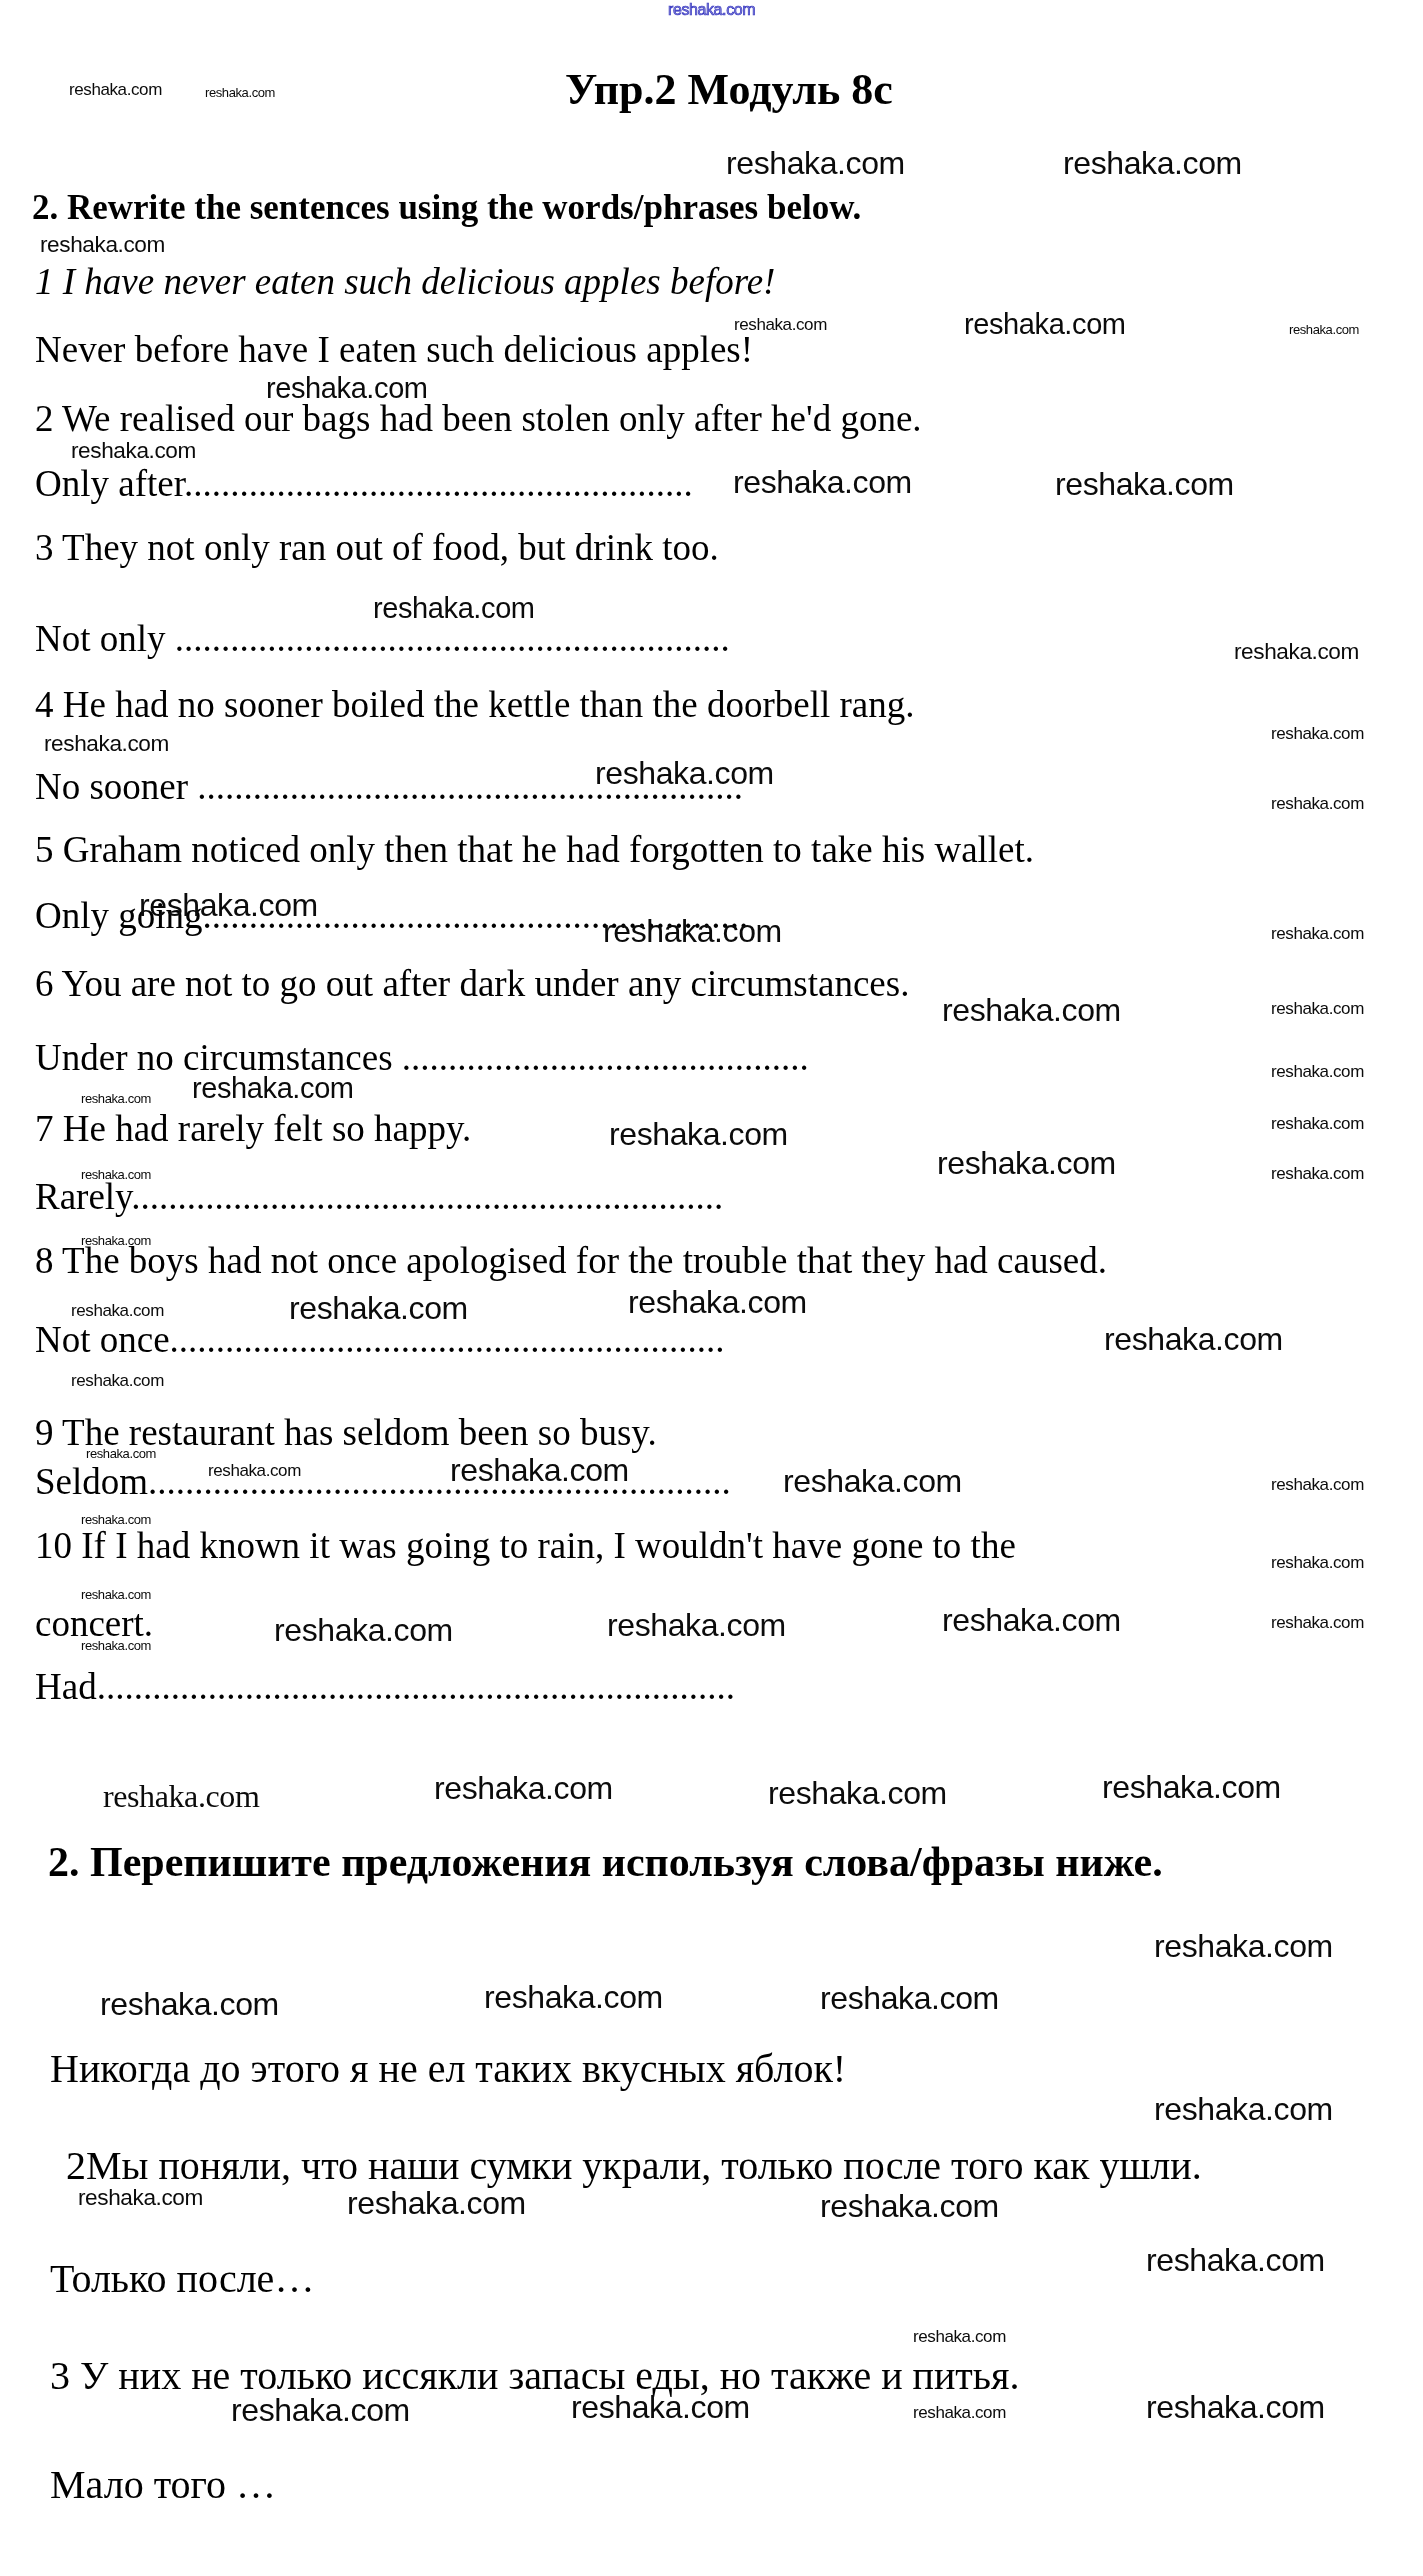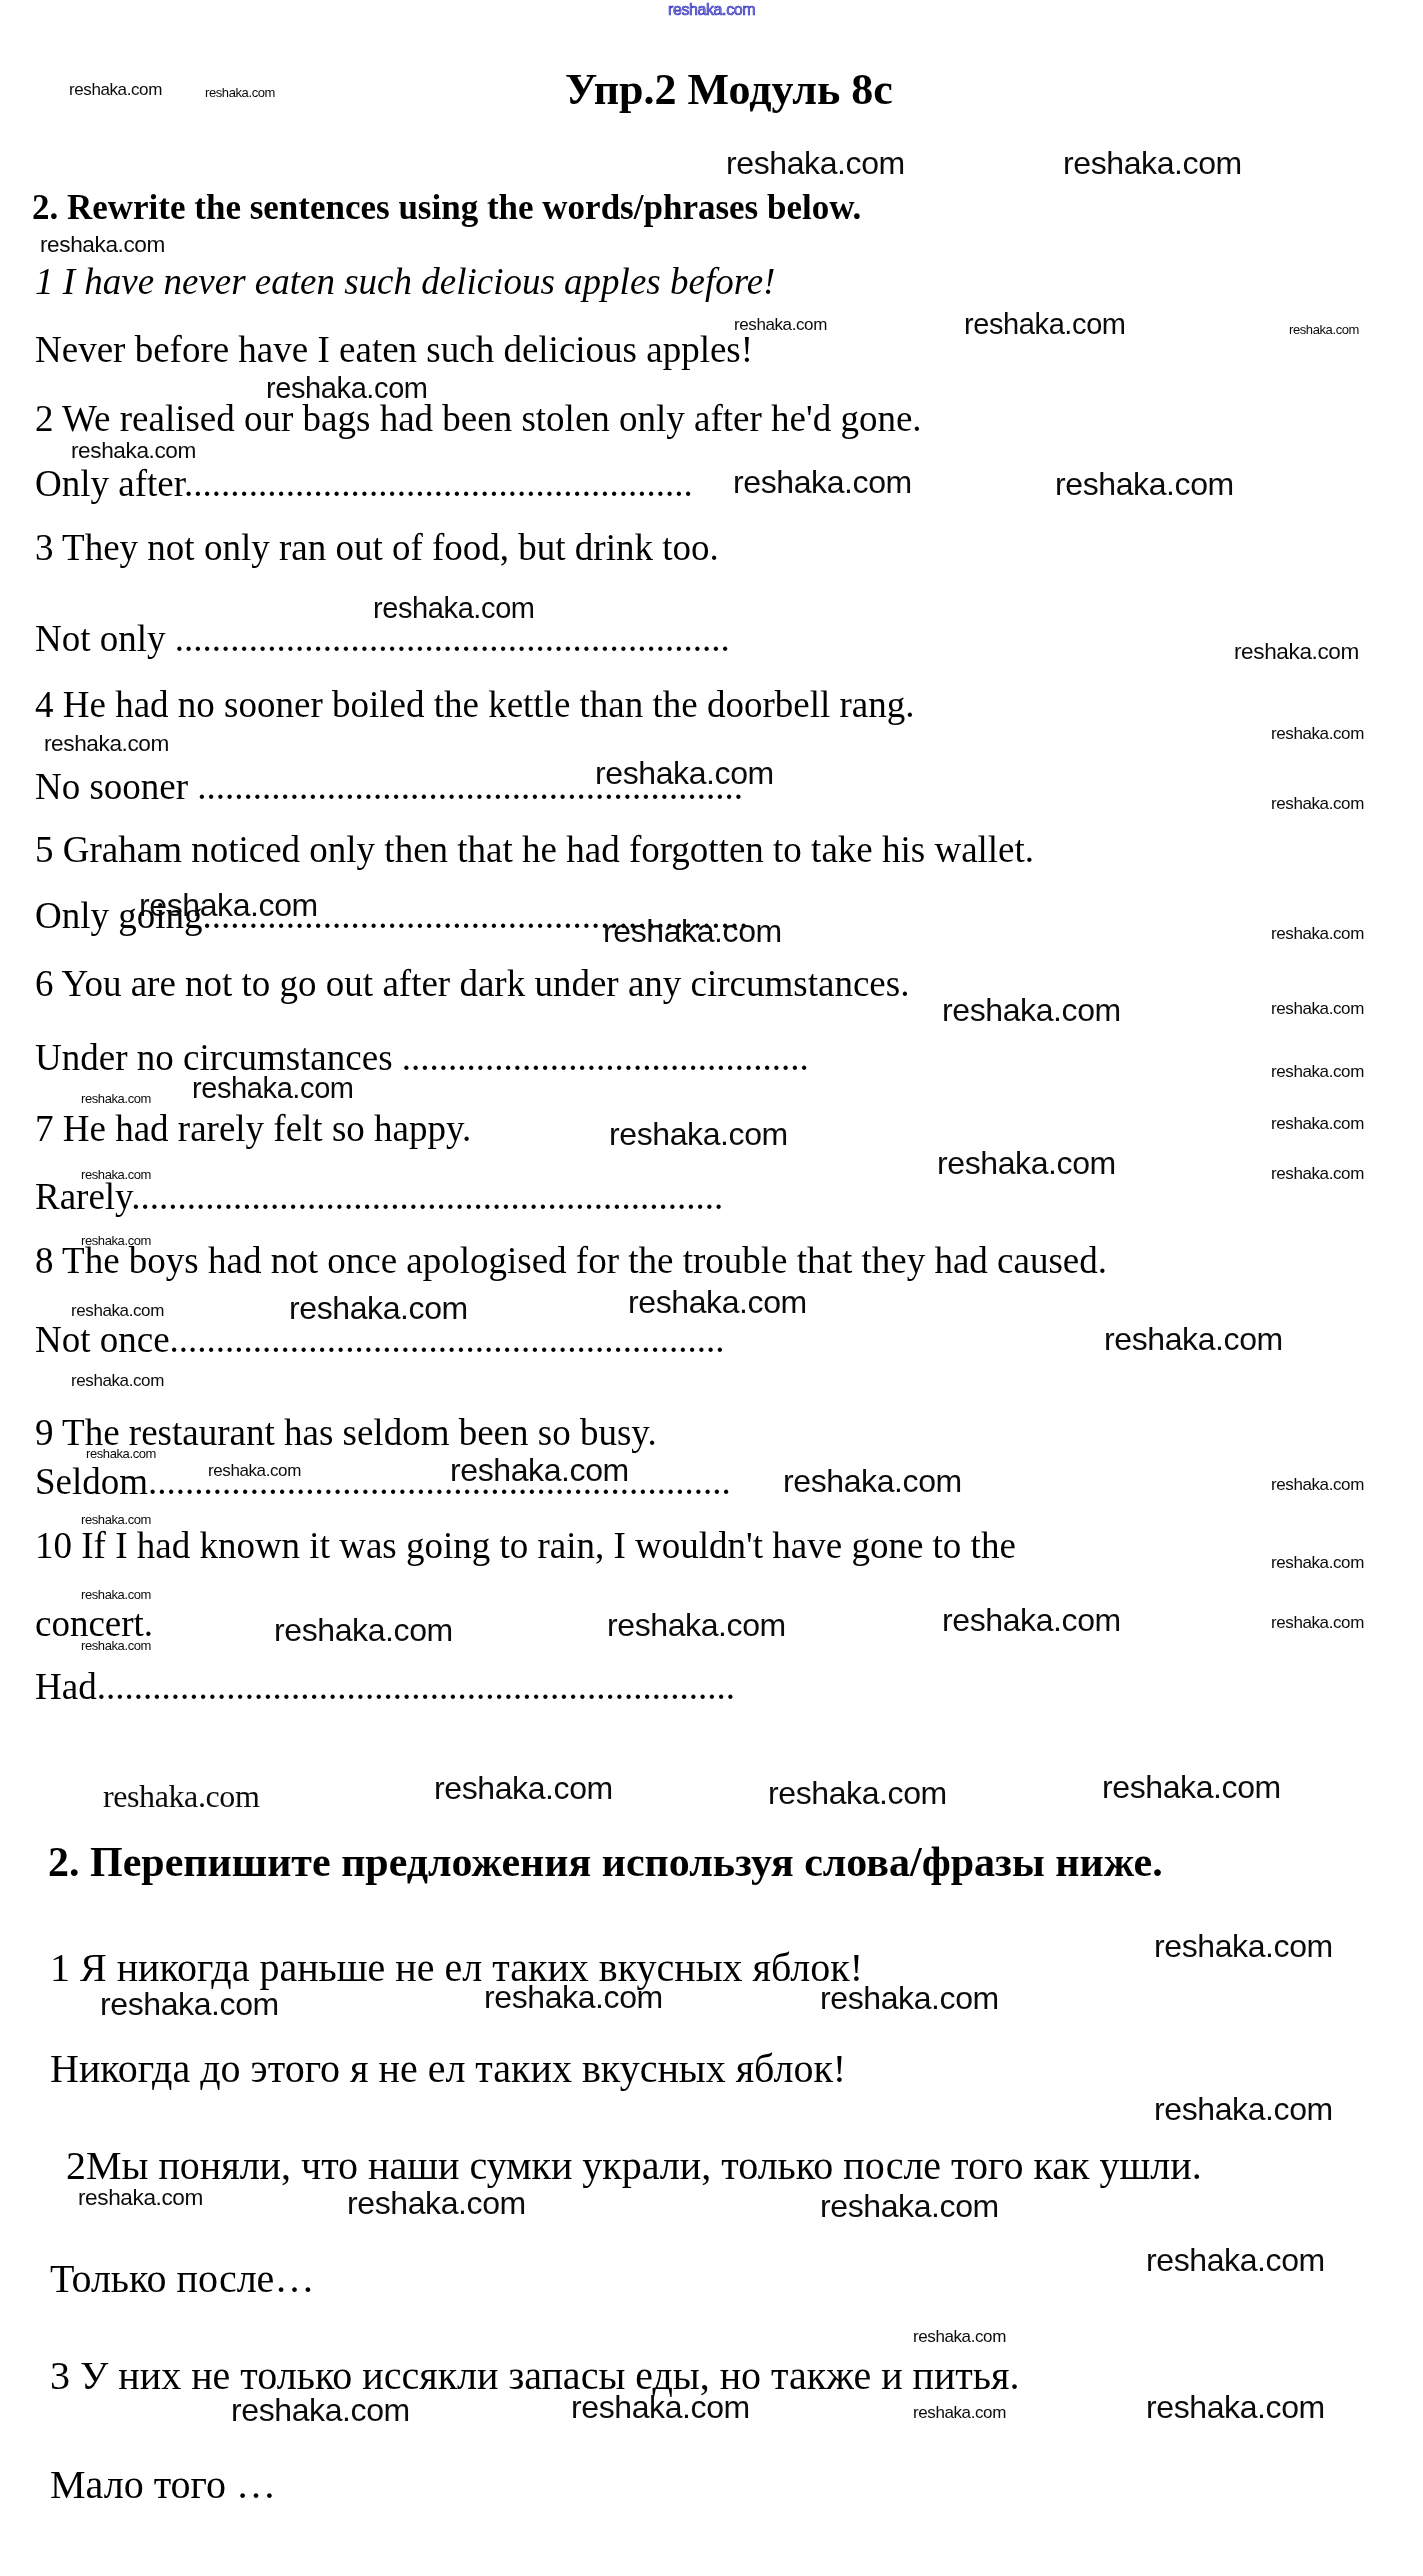--- a/index.html
+++ b/index.html
@@ -49,21 +49,20 @@
     <div class="el body-en" style="left: 35px; top: 1110px;">7 He had rarely felt so happy.</div>
     <div class="el body-en" style="left: 35px; top: 1178px;">Rarely................................................................</div>
     <div class="el body-en" style="left: 35px; top: 1242px;">8 The boys had not once apologised for the trouble that they had caused.</div>
     <div class="el body-en" style="left: 35px; top: 1321px;">Not once............................................................</div>
     <div class="el body-en" style="left: 35px; top: 1388px; margin-top: 26px;">9 The restaurant has seldom been so busy.</div>
     <div class="el body-en" style="left: 35px; top: 1463px;">Seldom...............................................................</div>
     <div class="el body-en" style="left: 35px; top: 1527px;">10 If I had known it was going to rain, I wouldn't have gone to the</div>
     <div class="el body-en" style="left: 35px; top: 1605px;">concert.</div>
     <div class="el body-en" style="left: 35px; top: 1668px;">Had.....................................................................</div>
     <div class="el head-ru" style="left: 48px; top: 1841px;">2. Перепишите предложения используя слова/фразы ниже.</div>
-    <div class="el body-ru" style="left: 50px; top: 1948px;">1 Я никогда раньше не ел таких вкусных яблок!</div>
     <div class="el body-ru" style="left: 50px; top: 2049px;">Никогда до этого я не ел таких вкусных яблок!</div>
     <div class="el body-ru" style="left: 50px; top: 2146px; margin-left: 16px;">2Мы поняли, что наши сумки украли, только после того как ушли.</div>
     <div class="el body-ru" style="left: 50px; top: 2259px;">Только после…</div>
     <div class="el body-ru" style="left: 50px; top: 2356px;">3 У них не только иссякли запасы еды, но также и питья.</div>
     <div class="el body-ru" style="left: 50px; top: 2465px;">Мало того …</div>
     <div class="el wm wm-blue" style="left: 668px; top: 1.6px;">reshaka.com</div>
     <div class="el wm wm-sm" style="left: 69px; top: 81px;">reshaka.com</div>
     <div class="el wm wm-xs" style="left: 205px; top: 86px;">reshaka.com</div>
     <div class="el wm wm-xl" style="left: 726px; top: 147px;">reshaka.com</div>
     <div class="el wm wm-xl" style="left: 1063px; top: 147px;">reshaka.com</div>

